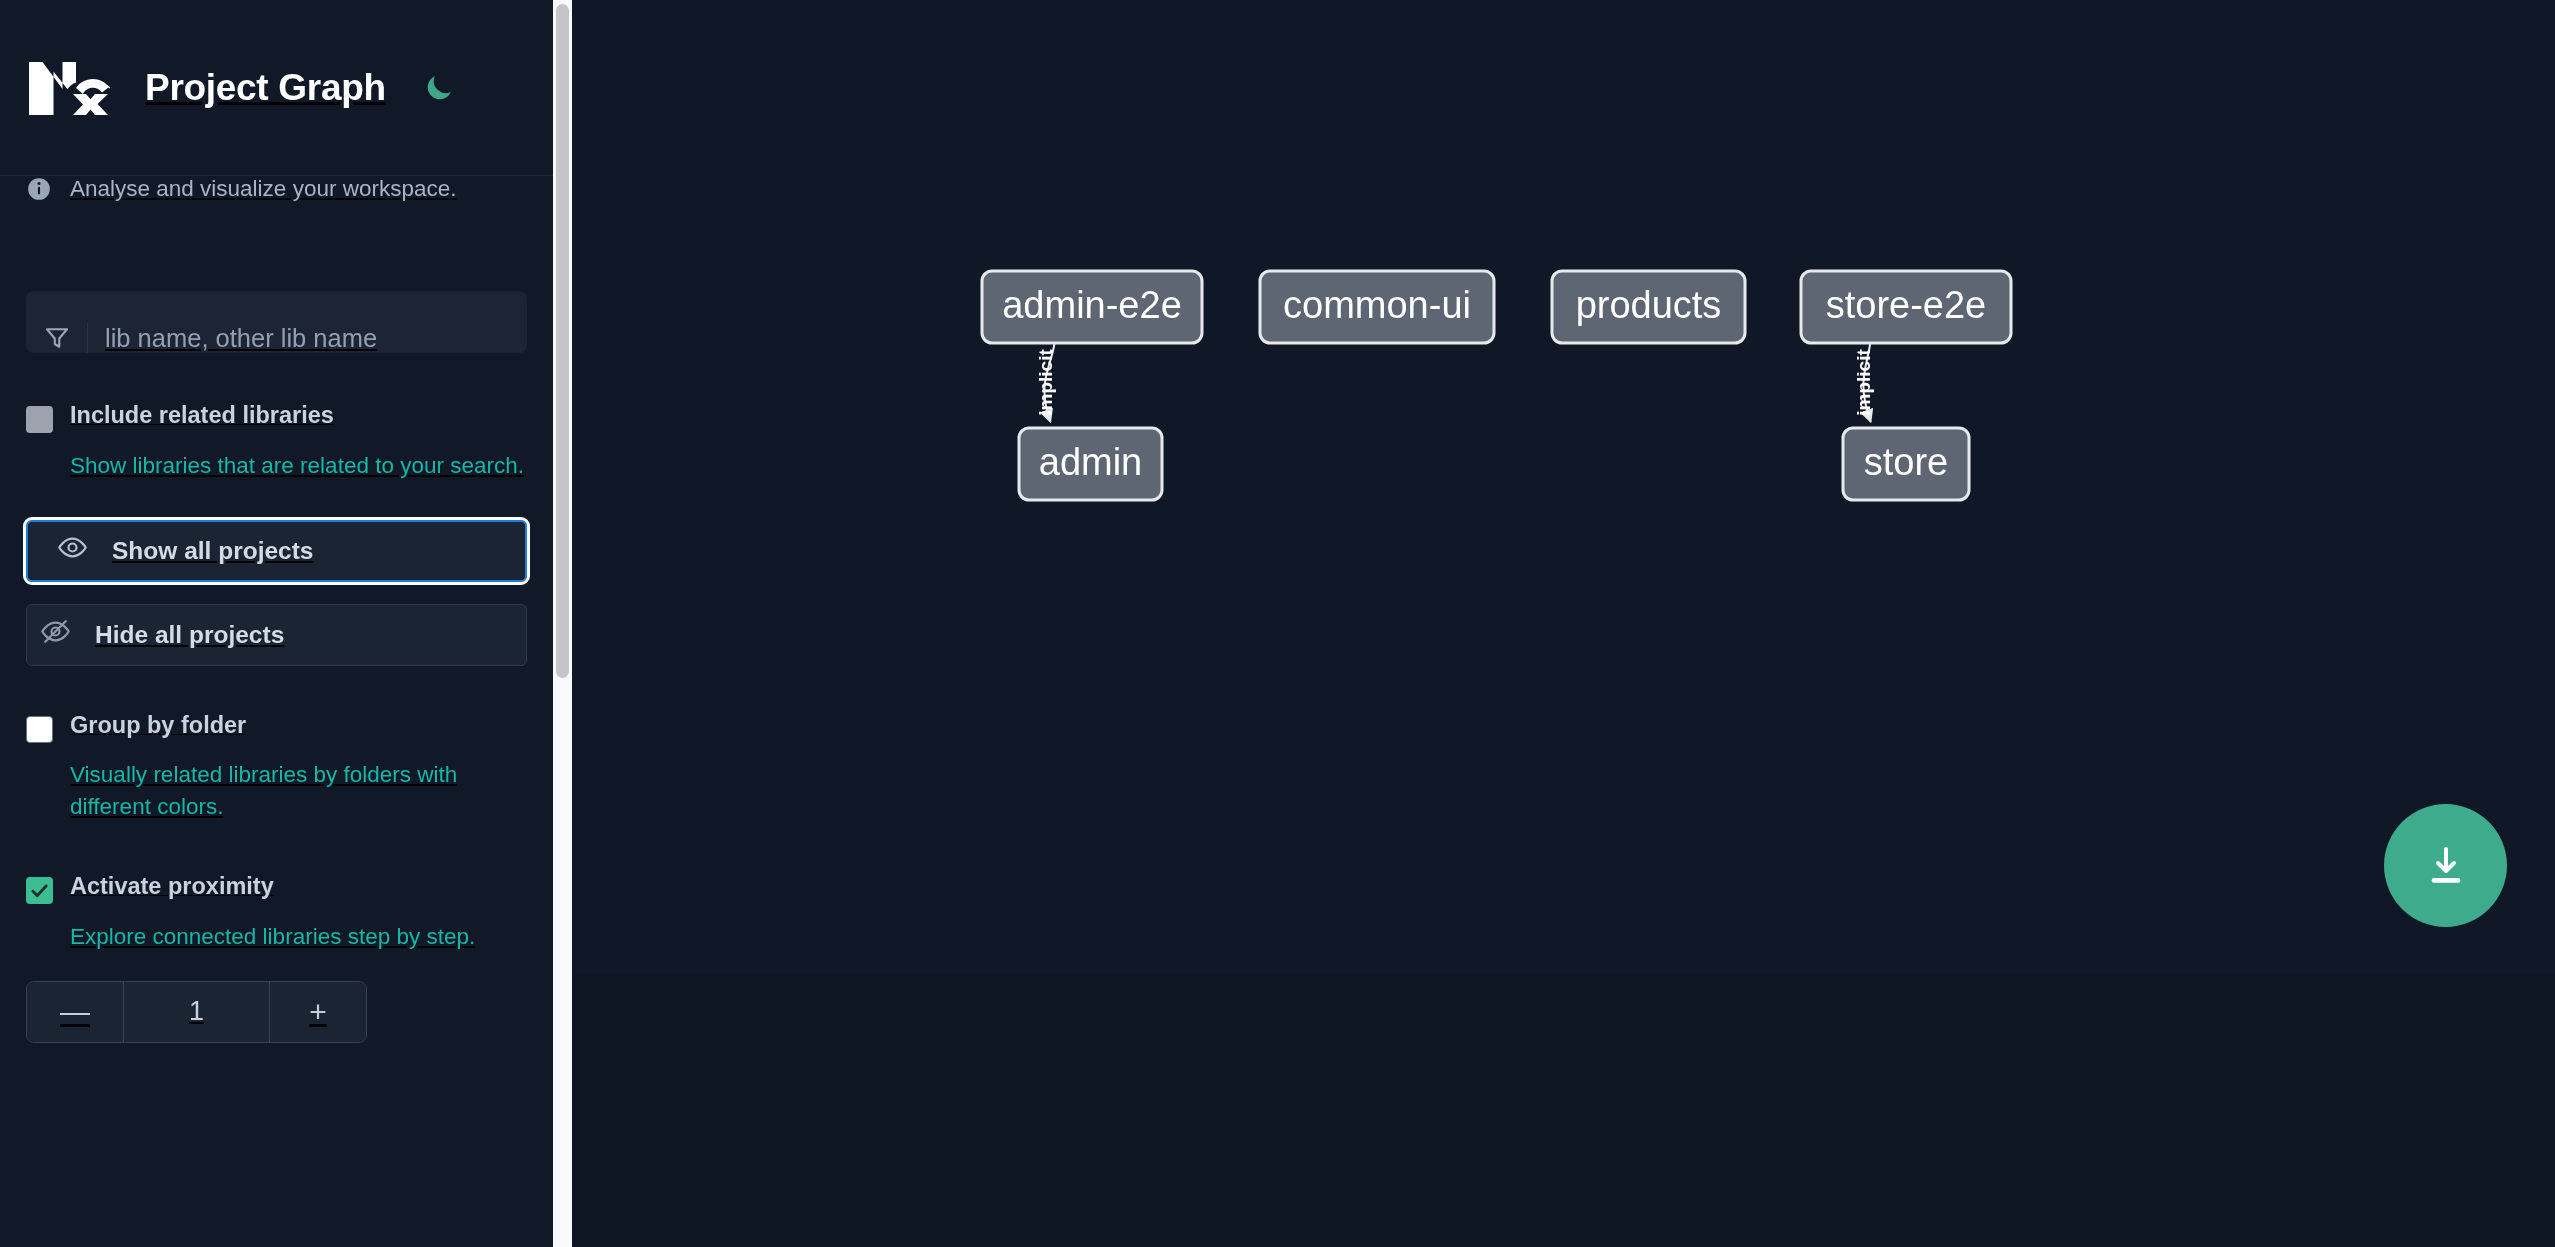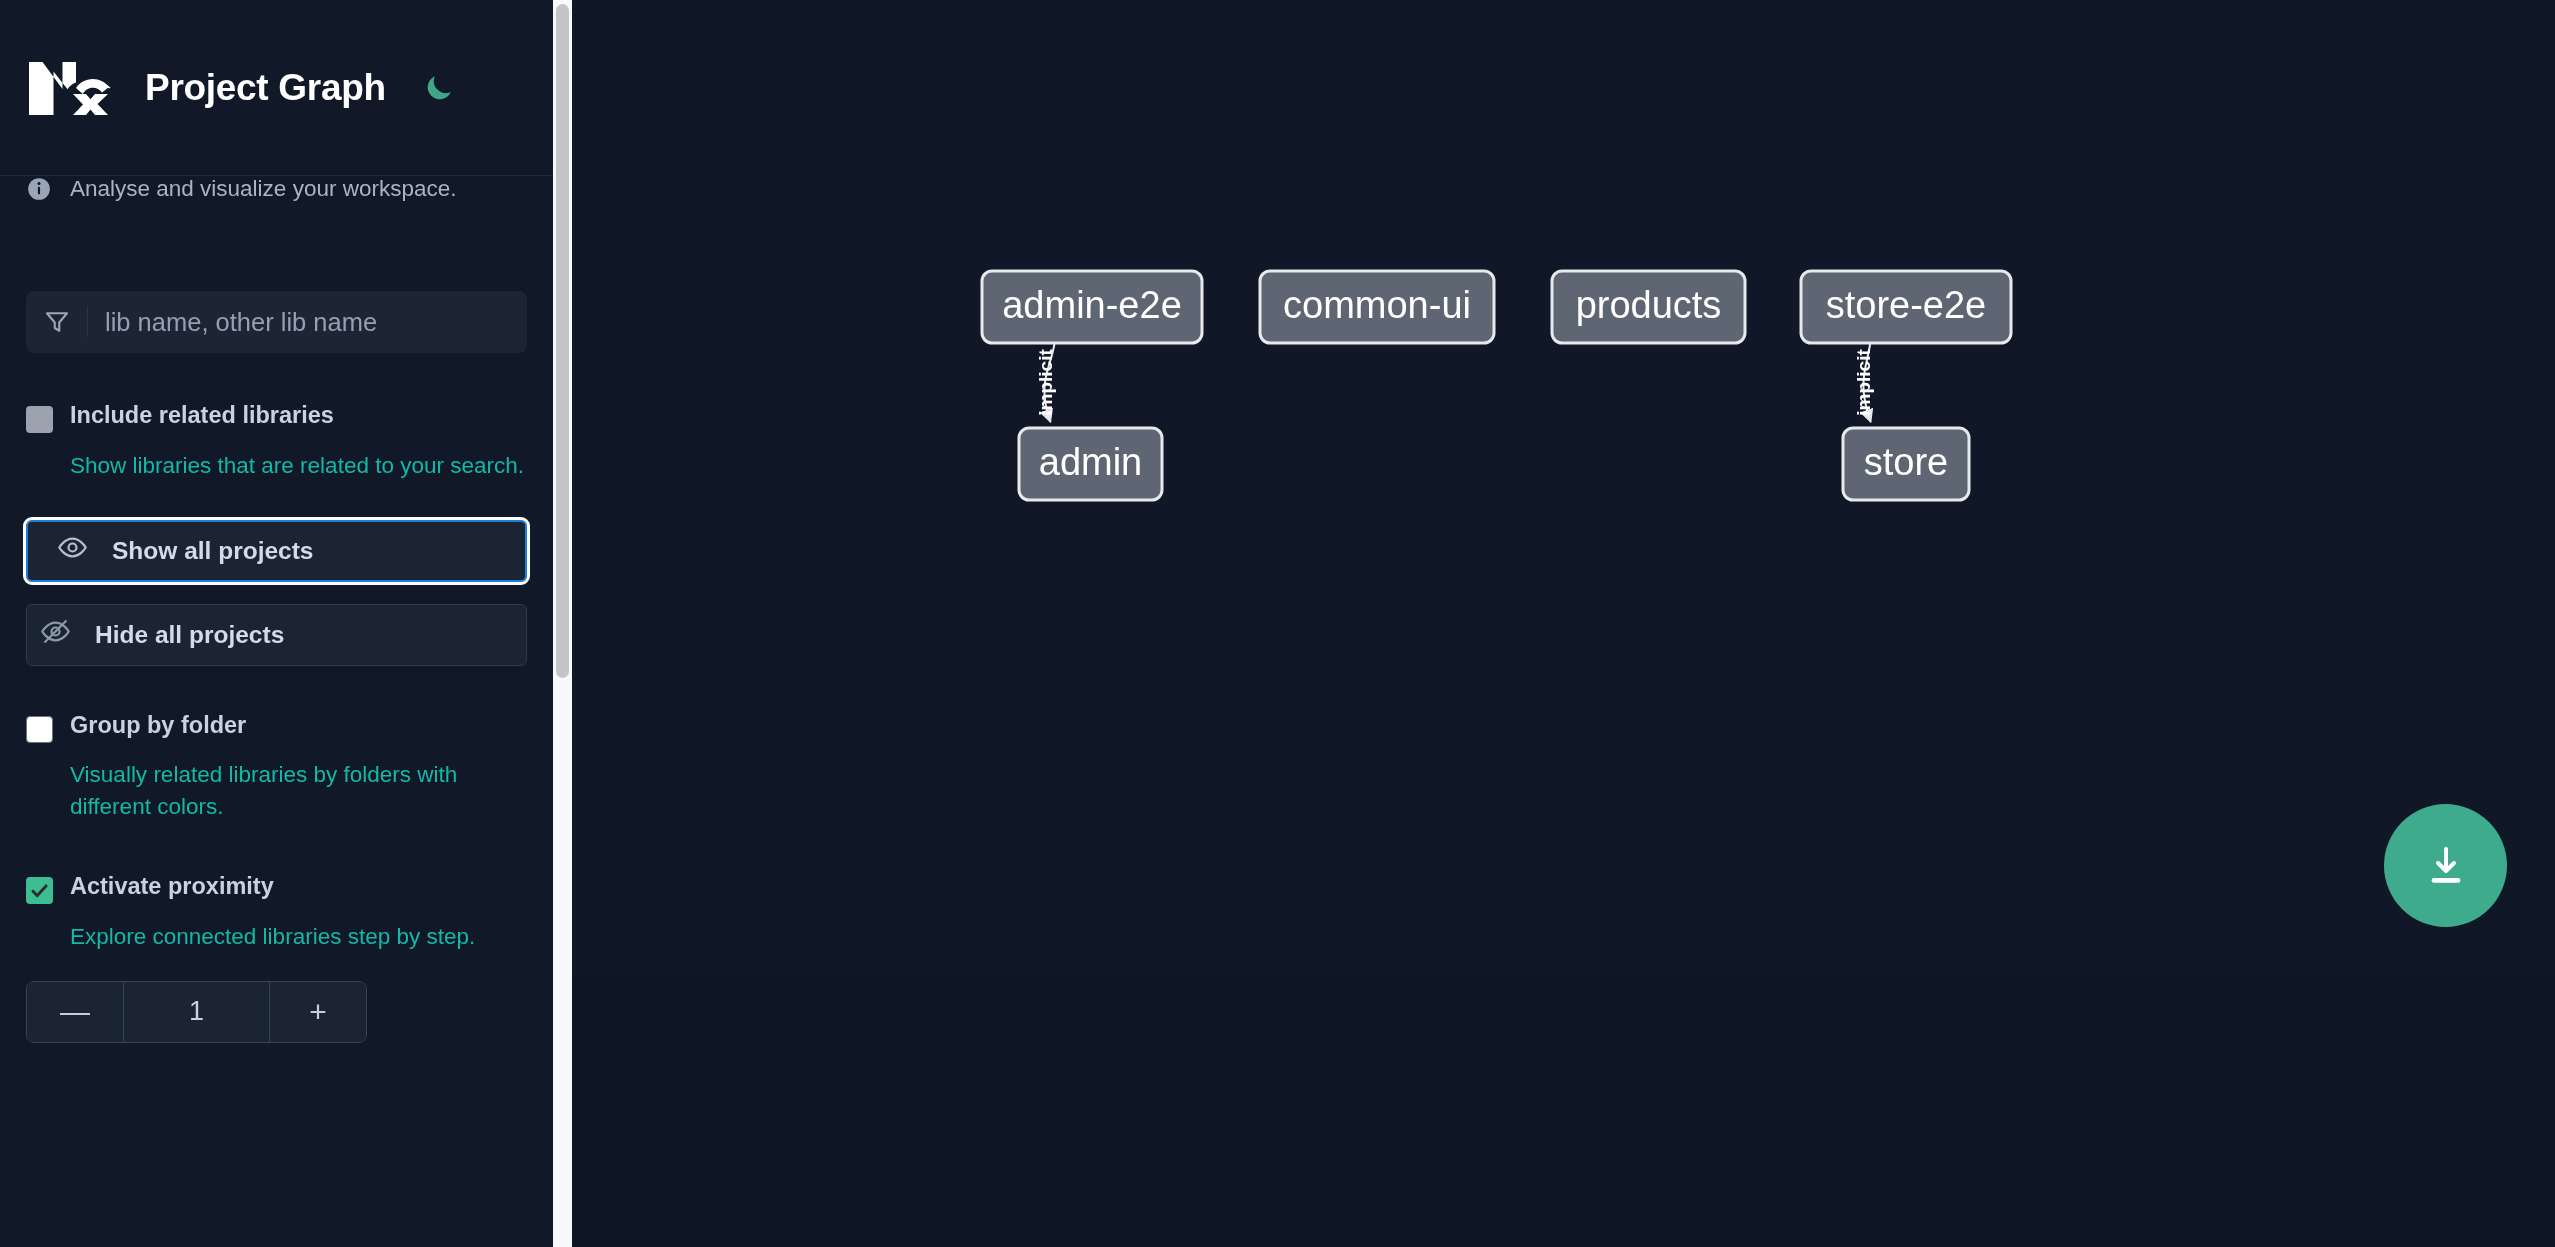--- a/index.html
+++ b/index.html
@@ -2,21 +2,21 @@
 <html><head>
 <meta charset="utf-8">
 <style>
   * { box-sizing: border-box; margin: 0; padding: 0; }
   html, body {
     width: 2555px; height: 1247px;
     background: #0f1623;
     font-family: "Liberation Sans", sans-serif;
     overflow: hidden;
   }
-  #app { display: flex; width: 2555px; height: 975px; position: relative; }
+  #app { display: flex; width: 2555px; height: 975px; position: relative; text-decoration: underline; }
 
   
   .sidebar {
     width: 553px; height: 1247px;
     background: #111827;
     position: relative;
     flex: 0 0 553px;
   }
 
   .sb-header {
@@ -39,21 +39,21 @@
   .sb-note {
     display: flex; gap: 18px;
     padding: 0 26px; height: 115px;
   }
   .info-icon { width: 26px; height: 26px; flex: 0 0 26px; }
   .sb-note-text { font-size: 22.5px; color: #aab4c4; white-space: nowrap; }
 
   .sb-body { padding: 0 26px; }
 
   .filter-box {
-    display: flex; align-items: center;
+    display: flex; align-items: flex-end;
     height: 62px; border-radius: 8px;
     background: #1d2troubleshoot;
     background: #1d2535;
     overflow: hidden;
     margin-bottom: 47px;
   }
   .filter-icon-wrap {
     width: 62px; display: flex; align-items: center; justify-content: center;
     border-right: 1px solid #2b3547;
     cursor: pointer;

